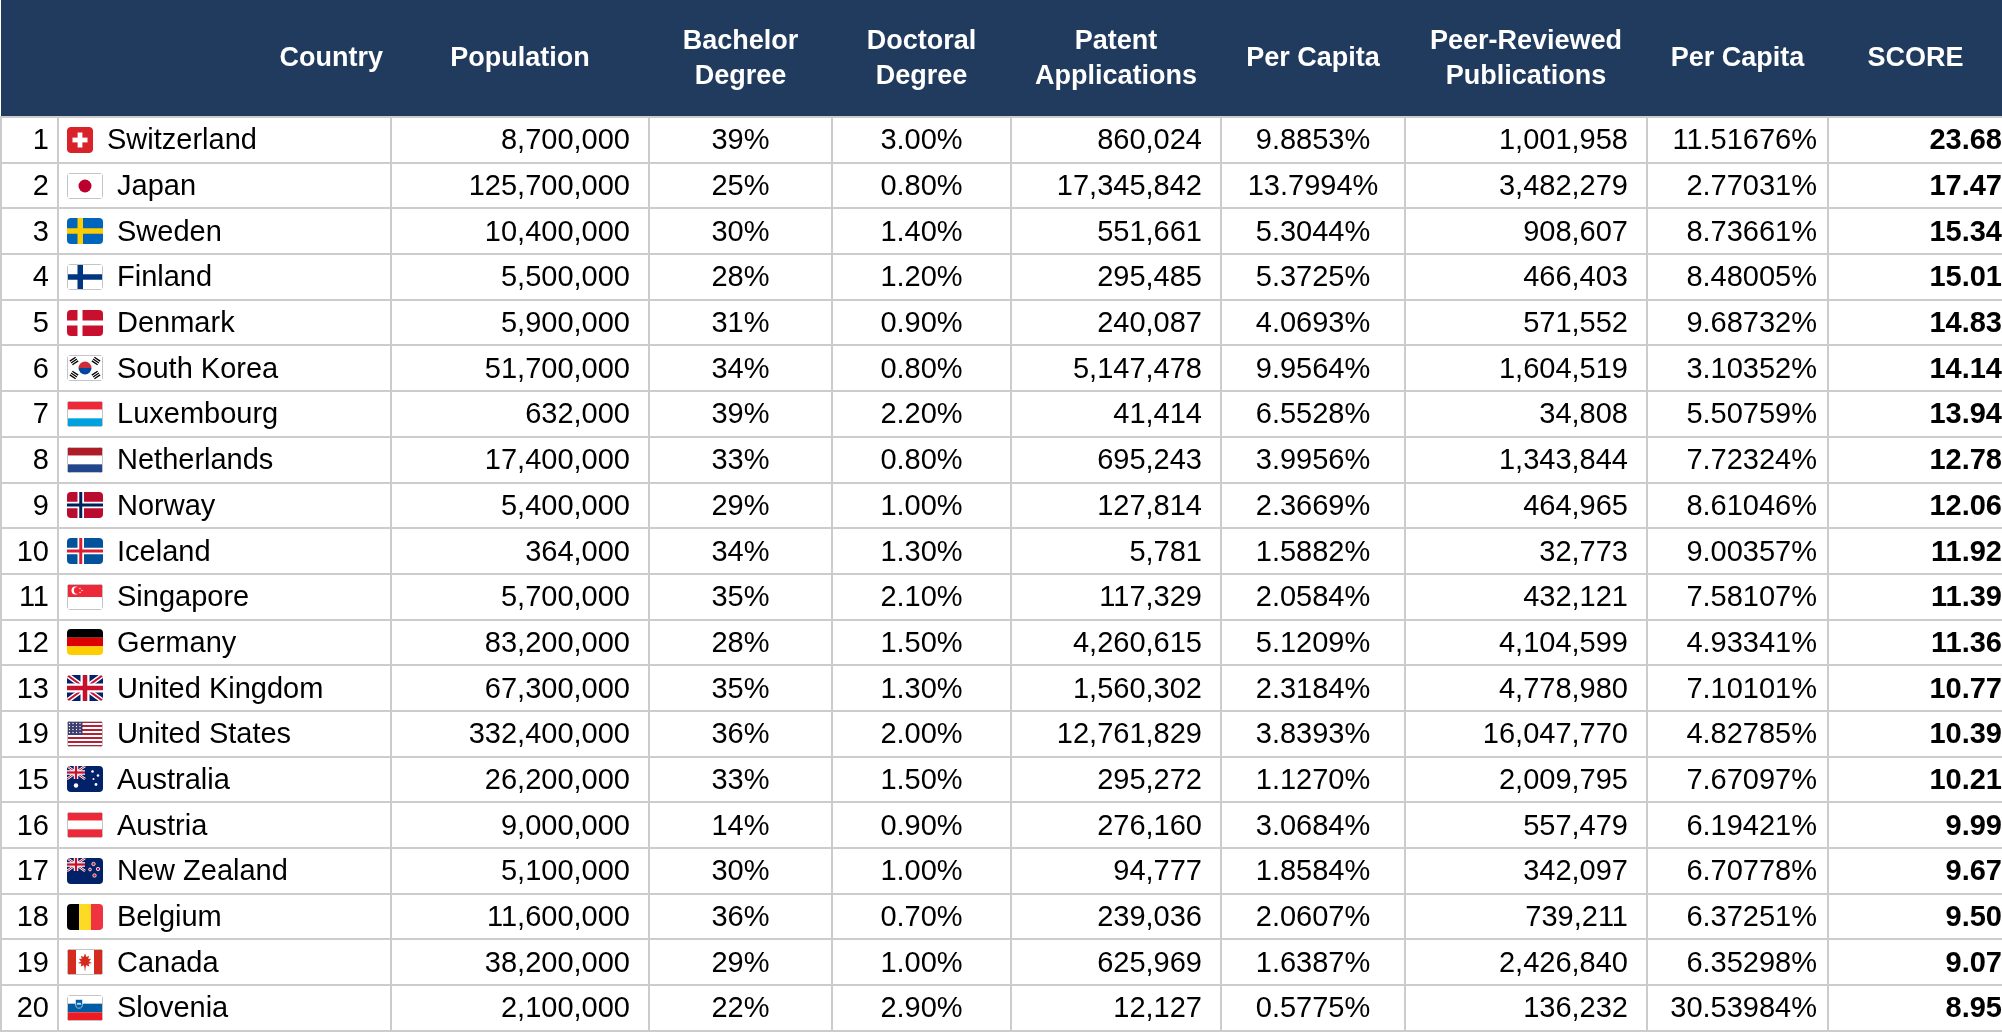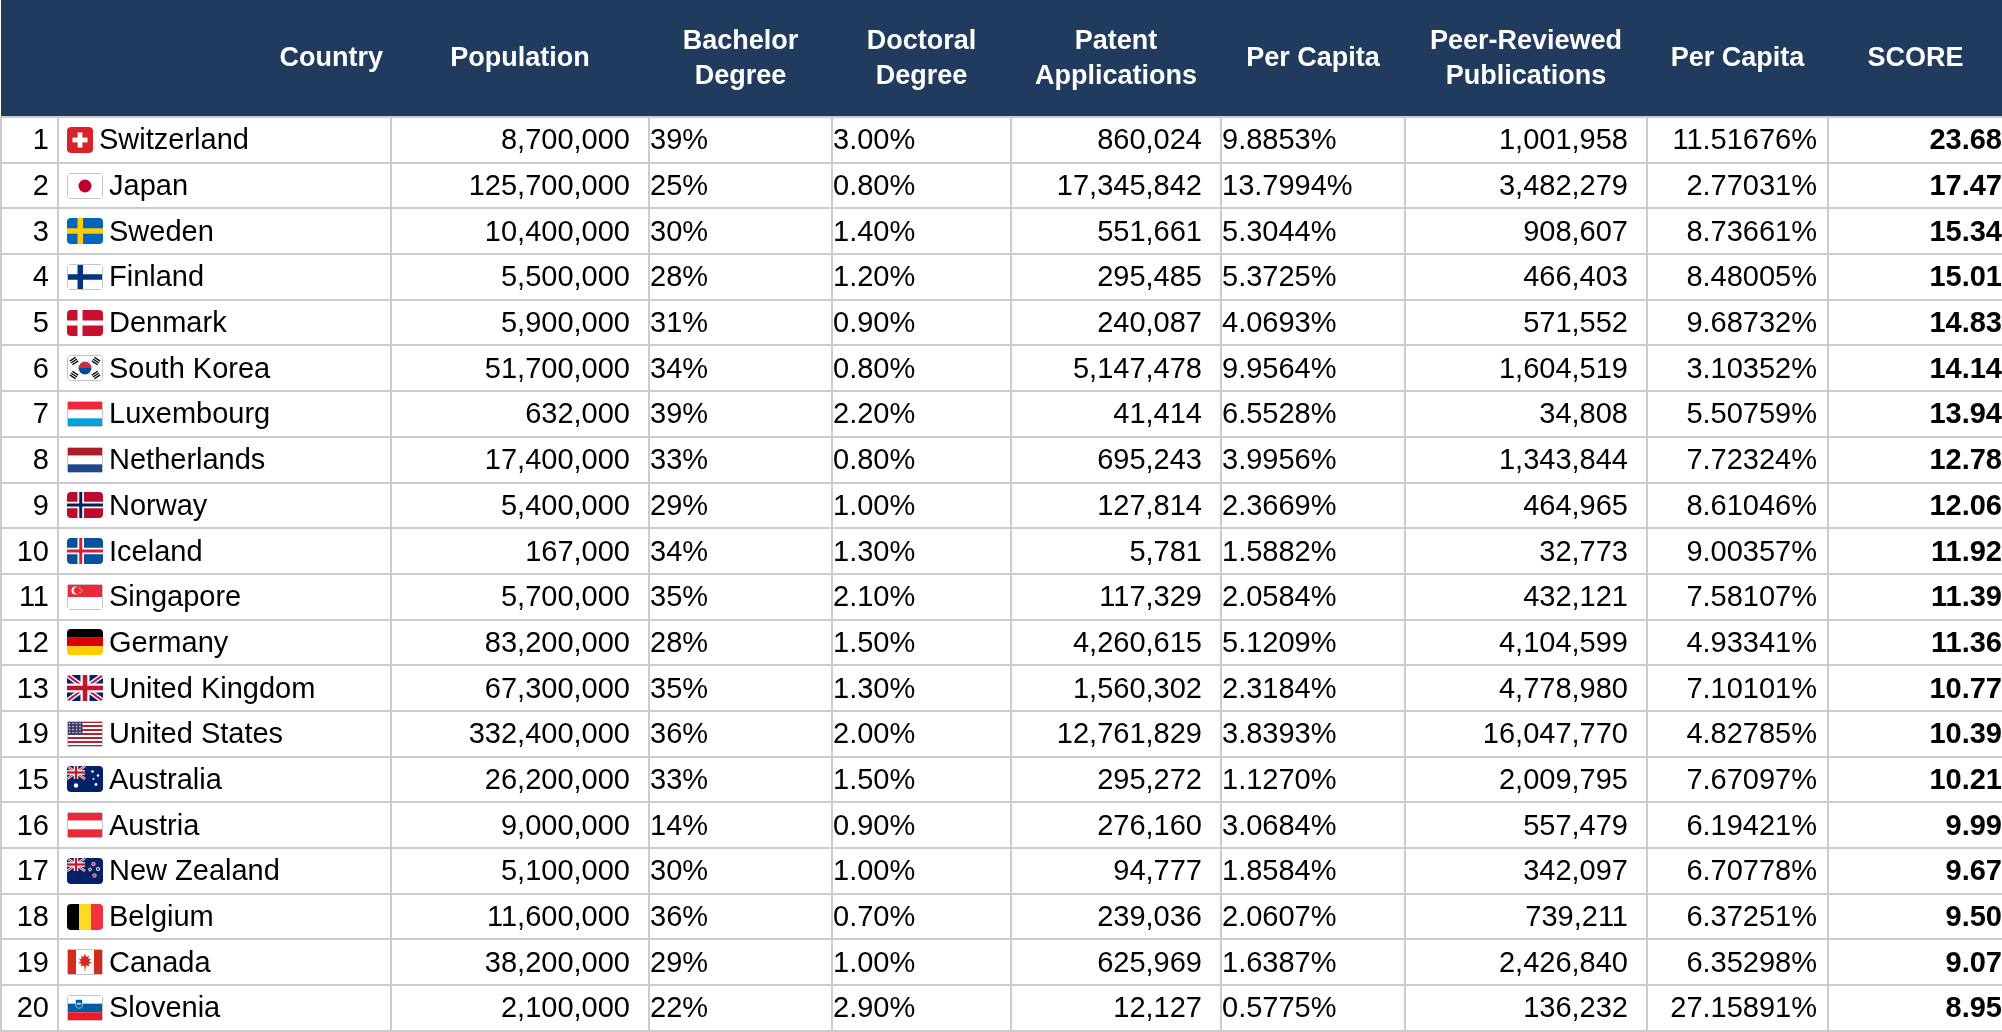--- a/index.html
+++ b/index.html
@@ -32,24 +32,24 @@
     height: 45.7px;
     font-size: 29px;
     vertical-align: middle;
     padding: 0;
     white-space: nowrap;
     overflow: hidden;
   }
   td.c-rank   { text-align: right;  padding-right: 8px; }
   td.c-country{ text-align: left;   padding-left: 8px; }
   td.c-num    { text-align: right;  padding-right: 18px; padding-left: 27px; }
-  td.c-ctr    { text-align: left; }
+  td.c-ctr    { text-align: center; }
   td.c-pc2    { text-align: right;  padding-right: 10px; padding-left: 12px; }
   td.c-score  { text-align: right; font-weight: bold; }
-  .country-wrap { display: flex; align-items: center; gap: 6px; }
+  .country-wrap { display: flex; align-items: center; gap: 14px; }
   .flag {
     display: inline-flex; align-items: center; justify-content: center;
     border-radius: 4px; overflow: hidden; flex: 0 0 auto;
     line-height: 0;
   }
   .cname { white-space: nowrap; }
 </style>
 </head>
 <body>
 
@@ -325,21 +325,21 @@
                 <rect width="36" height="26" fill="#02529c"></rect>
                 <rect x="10.5" width="6.5" height="26" fill="#fff"></rect>
                 <rect y="9.75" width="36" height="6.5" fill="#fff"></rect>
                 <rect x="12.25" width="3" height="26" fill="#dc1e35"></rect>
                 <rect y="11.5" width="36" height="3" fill="#dc1e35"></rect>
               </svg>
             </span>
         <span class="cname">Iceland</span>
       </div>
     </td>
-    <td class="c-num">167,000</td>
+    <td class="c-num">364,000</td>
     <td class="c-ctr">34%</td>
     <td class="c-ctr">1.30%</td>
     <td class="c-num">5,781</td>
     <td class="c-ctr">1.5882%</td>
     <td class="c-num">32,773</td>
     <td class="c-pc2">9.00357%</td>
     <td class="c-score">11.92</td>
   </tr>
       <tr>
     <td class="c-rank">11</td>
@@ -625,17 +625,17 @@
             </span>
         <span class="cname">Slovenia</span>
       </div>
     </td>
     <td class="c-num">2,100,000</td>
     <td class="c-ctr">22%</td>
     <td class="c-ctr">2.90%</td>
     <td class="c-num">12,127</td>
     <td class="c-ctr">0.5775%</td>
     <td class="c-num">136,232</td>
-    <td class="c-pc2">27.15891%</td>
+    <td class="c-pc2">30.53984%</td>
     <td class="c-score">8.95</td>
   </tr>
     </tbody>
 </table>
 
 </body></html>

